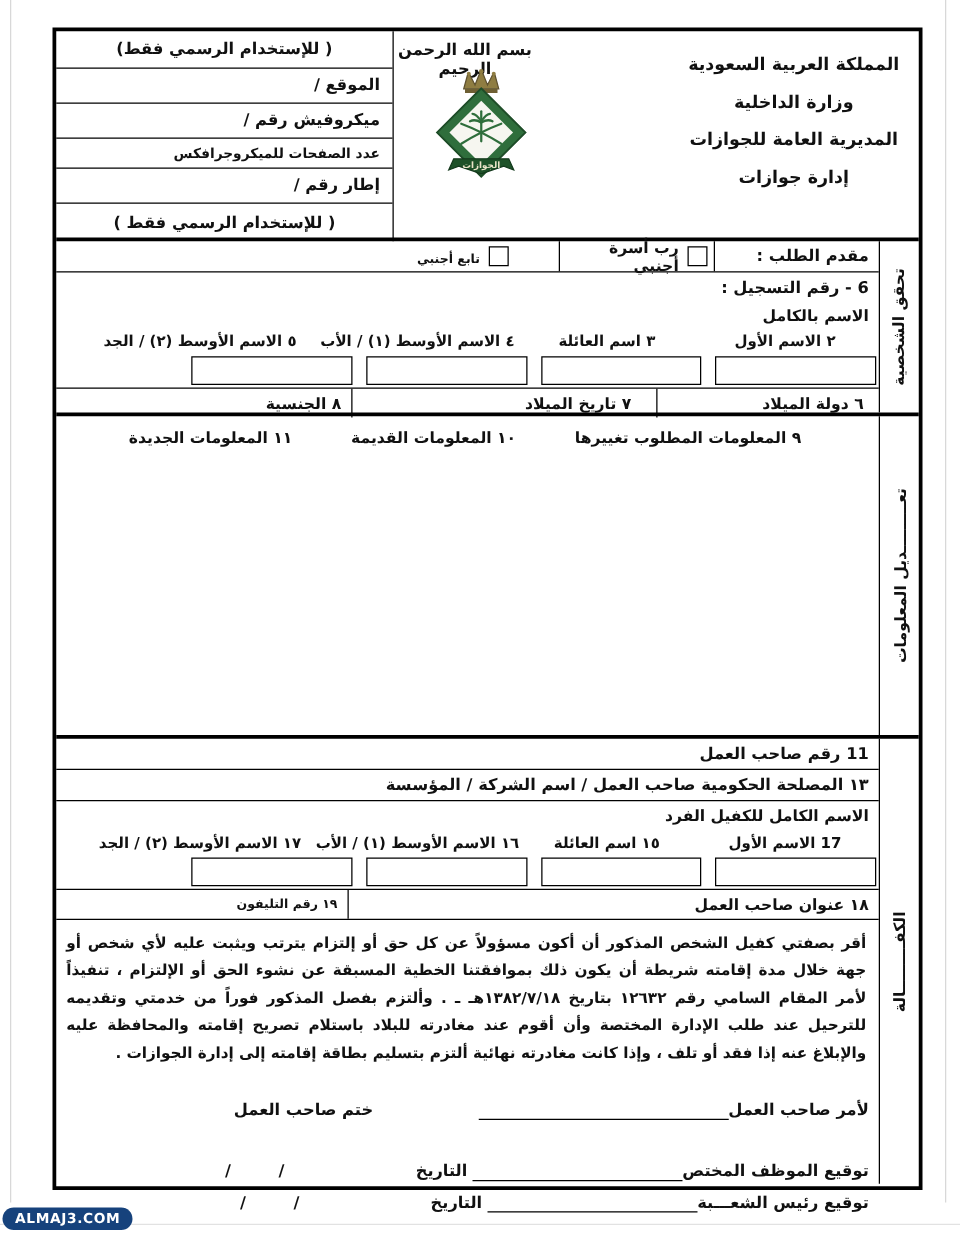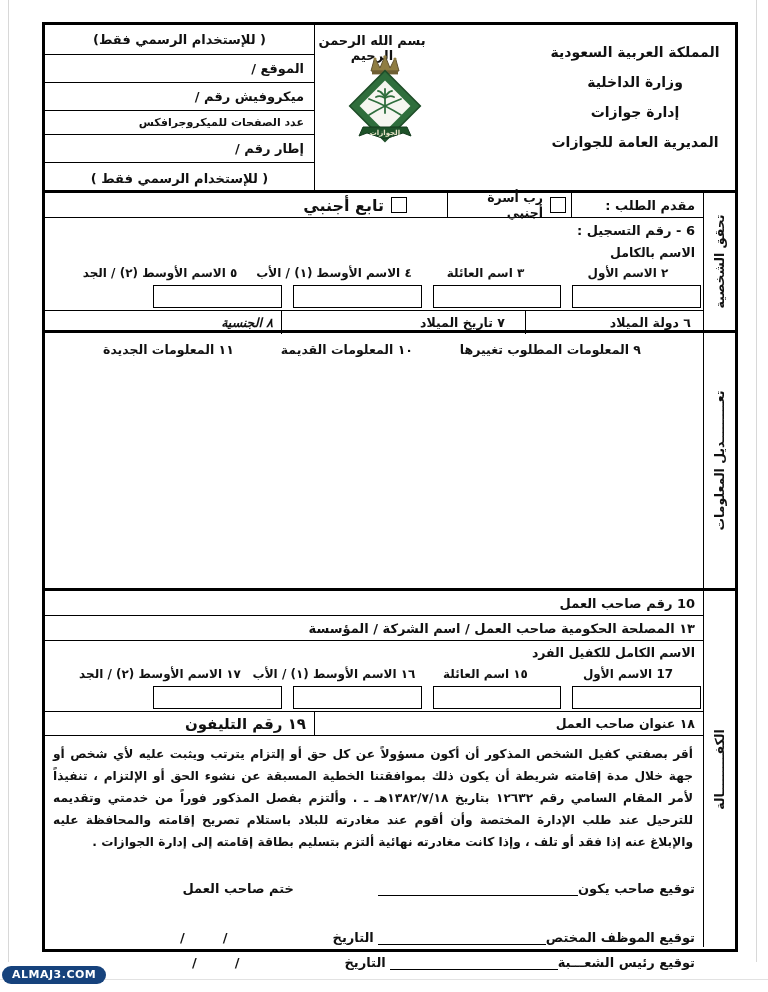--- a/index.html
+++ b/index.html
@@ -53,54 +53,54 @@
   .sec-identity { height: 140px; }
   .sec-modify { height: 258px; }
   .sec-sponsor { height: 356px; }
 
   
   .rowA { height: 25px; border-bottom: 1px solid #000; display: flex; align-items: center; }
   .cellA1 { width: 132px; height: 100%; border-left: 1px solid #000; display:flex; align-items:center;
             padding-right: 8px; font-weight: bold; font-size: 13px; }
   .cellA2 { width: 124px; height: 100%; border-left: 1px solid #000; display:flex; align-items:center;
             gap: 7px; padding-right: 5px; font-weight: bold; font-size: 12.5px; }
-  .cellA3 { display:flex; align-items:center; gap: 7px; margin-right: 40px; font-weight: bold; font-size: 16px; }
+  .cellA3 { display:flex; align-items:flex-end; gap: 7px; margin-right: 40px; font-weight: bold; font-size: 10px; }
   .checkbox { width: 16px; height: 16px; border: 1.2px solid #000; background: #fff; flex: none; }
 
   .line-label { font-weight: bold; font-size: 13px; padding-right: 8px; display:flex; align-items:center; }
   .rowB { height: 24px; }
   .rowC { height: 20px; font-size: 12.5px; }
 
   .name-labels { height: 21px; display: flex; font-weight: bold; font-size: 12px; align-items: center; }
   .name-labels span { text-align: center; white-space: nowrap; }
   .nl-1 { width: 150px; } .nl-2 { width: 135px; } .nl-3 { width: 168px; } .nl-4 { width: 180px; }
 
   .boxes-row { height: 27px; display: flex; gap: 11px; padding: 2px 2px 2px 108px; }
   .input-box { flex: 1; border: 1.5px solid #000; background: #fff; }
 
   .rowF { height: 100%; border-top: 1px solid #000; display: flex; }
   .rowF-wrap { height: 24px; }
   .cellF { height: 100%; display: flex; align-items: center; justify-content: flex-start;
            font-weight: bold; font-size: 12.5px; }
   .cellF1 { width: 178px; border-left: 1px solid #000; padding-right: 12px; }
   .cellF2 { width: 244px; border-left: 1px solid #000; padding-right: 20px; }
-  .cellF3 { flex: 1; padding-right: 8px; font-style: italic; }
+  .cellF3 { flex: 1; padding-right: 8px; }
 
   
   .mod-head { display: flex; justify-content: space-between; padding: 9px 62px 0 58px;
               font-weight: bold; font-size: 12.5px; }
 
   
   .r12 { height: 25px; border-bottom: 1px solid #000; }
   .r13 { height: 25px; border-bottom: 1px solid #000; }
   .r-sponsor-name { height: 22px; font-size: 12.5px; }
   .r18 { height: 25px; border-top: 1px solid #000; border-bottom: 1px solid #000; display: flex; }
   .cell18 { flex: 1; display:flex; align-items:center; padding-right: 8px; font-weight:bold; font-size:12.5px; }
-  .cell19 { width: 270px; border-right: 1px solid #000; display:flex; align-items:center;
-            padding-right: 8px; font-weight:bold; font-size:15px; }
+  .cell19 { width: 234px; border-right: 1px solid #000; display:flex; align-items:center;
+            padding-right: 8px; font-weight:bold; font-size:10px; }
 
   .pledge { padding: 7px 10px 4px 8px; font-weight: bold; font-size: 12.2px; line-height: 22px;
             text-align: justify; }
 
   .sig-row { display: flex; align-items: flex-end; font-weight: bold; font-size: 13px; padding-right: 8px; }
   .sig-line { border-bottom: 1.4px solid #000; height: 14px; }
   .sig1 { margin-top: 24px; }
   .sig1 .sig-line { width: 200px; }
   .stamp-label { margin-right: 84px; }
   .sig2 { margin-top: 34px; }
@@ -122,22 +122,22 @@
 <div class="scan-edge-l"></div>
 <div class="scan-edge-r"></div>
 <div class="scan-edge-b"></div>
 
 <div class="form-outer">
 
   <div class="header">
     <div class="ministry">
       <div>المملكة العربية السعودية</div>
       <div>وزارة الداخلية</div>
+      <div>المديرية العامة للجوازات</div>
       <div>إدارة جوازات</div>
-      <div>المديرية العامة للجوازات</div>
     </div>
 
     <div class="basmala">بسم الله الرحمن الرحيم</div>
 
     <div class="emblem">
       <svg viewBox="0 0 100 104" width="100" height="104">
 
         <path d="M36 16 L39 5 Q40 3 41 5 L45 13 L49 3 Q50 1 51 3 L55 13 L59 5 Q60 3 61 5 L64 16 Z" fill="#8f7d42" stroke="#5f5230" stroke-width="1"></path>
         <circle cx="40" cy="4" r="1.6" fill="#8f7d42"></circle>
           <circle cx="50" cy="2" r="1.8" fill="#8f7d42"></circle>
@@ -222,21 +222,21 @@
       </div>
       <div style="height:210px;"></div>
     </div>
     <div class="sidebar">
       <span class="side-label">تعـــــــــديل المعلومات</span>
     </div>
   </div>
 
   <div class="section sec-sponsor">
     <div class="sec-content">
-      <div class="line-label r12">10 رقم صاحب العمل</div>
+      <div class="line-label r12">11 رقم صاحب العمل</div>
       <div class="line-label r13">١٣ المصلحة الحكومية صاحب العمل / اسم الشركة / المؤسسة</div>
       <div class="line-label r-sponsor-name">الاسم الكامل للكفيل الفرد</div>
       <div class="name-labels">
         <span class="nl-1">17 الاسم الأول</span>
         <span class="nl-2">١٥ اسم العائلة</span>
         <span class="nl-3">١٦ الاسم الأوسط (١) / الأب</span>
         <span class="nl-4">١٧ الاسم الأوسط (٢) / الجد</span>
       </div>
       <div class="boxes-row">
         <div class="input-box"></div>
@@ -244,21 +244,21 @@
         <div class="input-box"></div>
         <div class="input-box"></div>
       </div>
       <div class="r18">
         <div class="cell18">١٨ عنوان صاحب العمل</div>
         <div class="cell19">١٩ رقم التليفون</div>
       </div>
       <div class="pledge">أقر بصفتي كفيل الشخص المذكور أن أكون مسؤولاً عن كل حق أو إلتزام يترتب ويثبت عليه لأي شخص أو جهة خلال مدة إقامته شريطة أن يكون ذلك بموافقتنا الخطية المسبقة عن نشوء الحق أو الإلتزام ، تنفيذاً لأمر المقام السامي رقم ١٢٦٣٢ بتاريخ ١٣٨٢/٧/١٨هـ ـ . وألتزم بفصل المذكور فوراً من خدمتي وتقديمه للترحيل عند طلب الإدارة المختصة وأن أقوم عند مغادرته للبلاد باستلام تصريح إقامته والمحافظة عليه والإبلاغ عنه إذا فقد أو تلف ، وإذا كانت مغادرته نهائية ألتزم بتسليم بطاقة إقامته إلى إدارة الجوازات .</div>
 
       <div class="sig-row sig1">
-        <span>توقيع صاحب يكون</span>
+        <span>لأمر صاحب العمل</span>
         <span class="sig-line"></span>
         <span class="stamp-label">ختم صاحب العمل</span>
       </div>
 
       <div class="sig-row sig2">
         <span>توقيع الموظف المختص</span>
         <span class="sig-line"></span>
         <span class="date-label">التاريخ</span>
         <span class="slash1">/</span>
         <span class="slash2">/</span>

